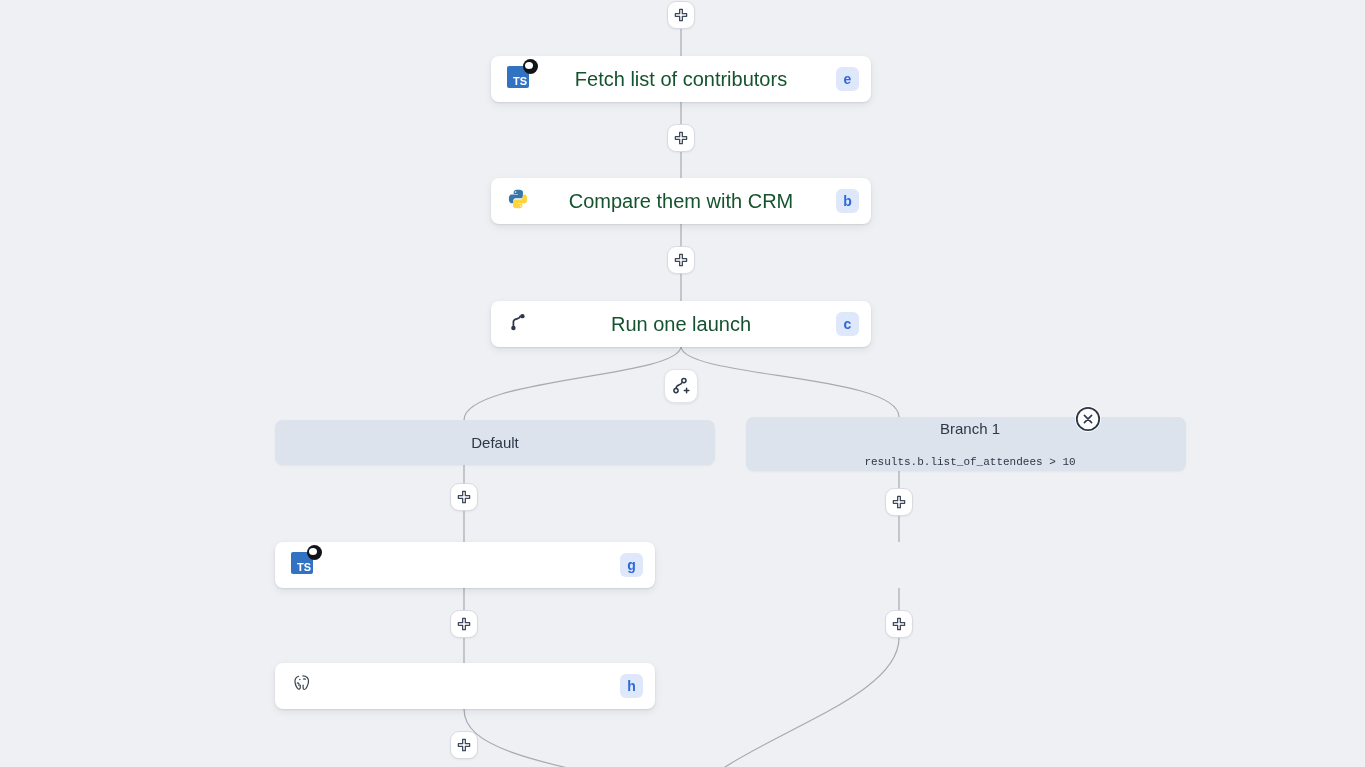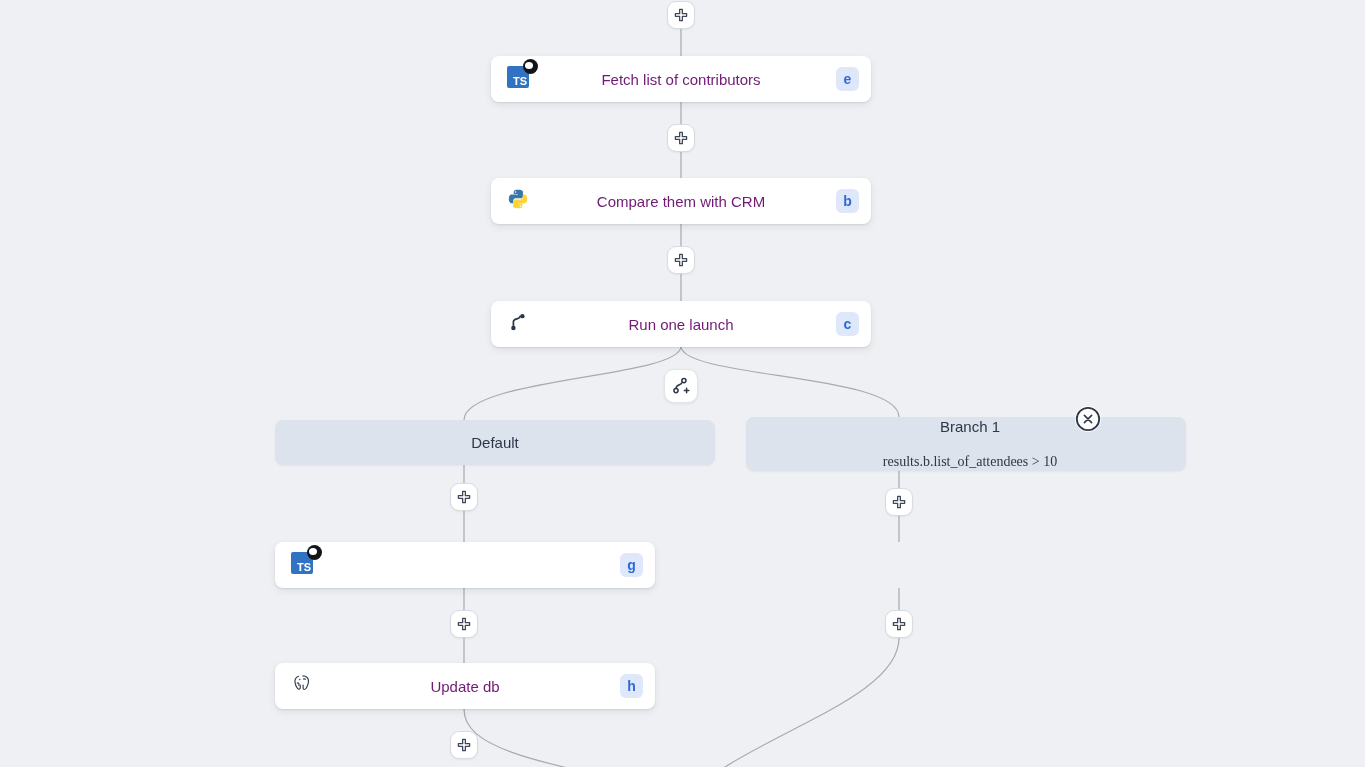--- a/index.html
+++ b/index.html
@@ -14,21 +14,21 @@
 
   
   .node{
     position:absolute;height:46px;width:380px;background:#ffffff;border-radius:8px;
     box-shadow:0 1px 2px rgba(20,30,50,.10),0 3px 8px rgba(20,30,50,.07);
     display:flex;align-items:center;padding:0 12px 0 14px;box-sizing:border-box;
     cursor:pointer;
   }
   .node-title{
     position:absolute;left:40px;right:40px;text-align:center;
-    font-size:15px;color:#701a75;white-space:nowrap;overflow:hidden;
+    font-size:20px;color:#14532d;white-space:nowrap;overflow:hidden;
   }
   .node-badge{
     margin-left:auto;min-width:13px;height:24px;padding:0 5px;
     background:#dfe7fb;color:#2e6bd8;border-radius:6px;
     font-weight:700;font-size:14px;line-height:24px;text-align:center;
     position:relative;z-index:1;
   }
   .node-icon{position:relative;width:26px;height:26px;display:flex;justify-content:center;flex:0 0 auto;z-index:1;}
 
   
@@ -65,21 +65,21 @@
     cursor:pointer;box-shadow:0 1px 3px rgba(20,30,50,.08);
   }
 
   
   .branch-header{
     position:absolute;width:440px;background:#dce3ec;border-radius:8px;box-sizing:border-box;
     display:flex;flex-direction:column;align-items:center;justify-content:center;
     color:#2c3747;cursor:pointer;box-shadow:0 1px 2px rgba(20,30,50,.05);
   }
   .branch-label{font-size:15px;}
-  .branch-cond{font-family:Liberation Serif, serif;font-size:14px;margin-top:19px;}
+  .branch-cond{font-family:Liberation Mono, monospace;font-size:11px;margin-top:19px;}
 
   .close-btn{
     position:absolute;width:26px;height:26px;border-radius:50%;background:#fdfdfe;
     border:none;padding:0;display:flex;align-items:center;justify-content:center;cursor:pointer;
   }
 </style>
 </head>
 <body>
 
 <div class="canvas">
@@ -207,18 +207,17 @@
   <div class="node" style="left:275px;top:663px;">
     <span class="node-icon">
       <svg width="22" height="22" viewBox="0 0 24 24" fill="none" stroke="#36404e" stroke-width="1.3" stroke-linecap="round">
         <path d="M13 3.2c4 0 6.3 2.5 6.1 6-.1 2.5-1 4.3-1.8 6-.7 1.5-1.4 2.8-2.7 2.8-.9 0-1.4-.6-1.4-1.7v-3.1"></path>
         <path d="M8.3 3.6C5.4 4.5 4 7 4.4 10.3c.3 2.5 1.2 4.4 2.3 5.8.9 1.1 1.9 1.8 2.7 1.4.6-.3.7-1 .7-1.9v-2.4"></path>
         <path d="M8.6 13.6c.5-1 .1-2.1-.6-2.6-.4-.3-.9-.3-1.2 0"></path>
         <path d="M13.6 6.6c.8-.4 1.6-.3 2.1.2"></path>
         <circle cx="9.6" cy="7" r="0.8" fill="#36404e" stroke="none"></circle>
       </svg>
     </span>
-    <span class="node-title">Update db</span>
     <span class="node-badge">h</span>
   </div>
 
 
 </div>
 
 </body></html>

